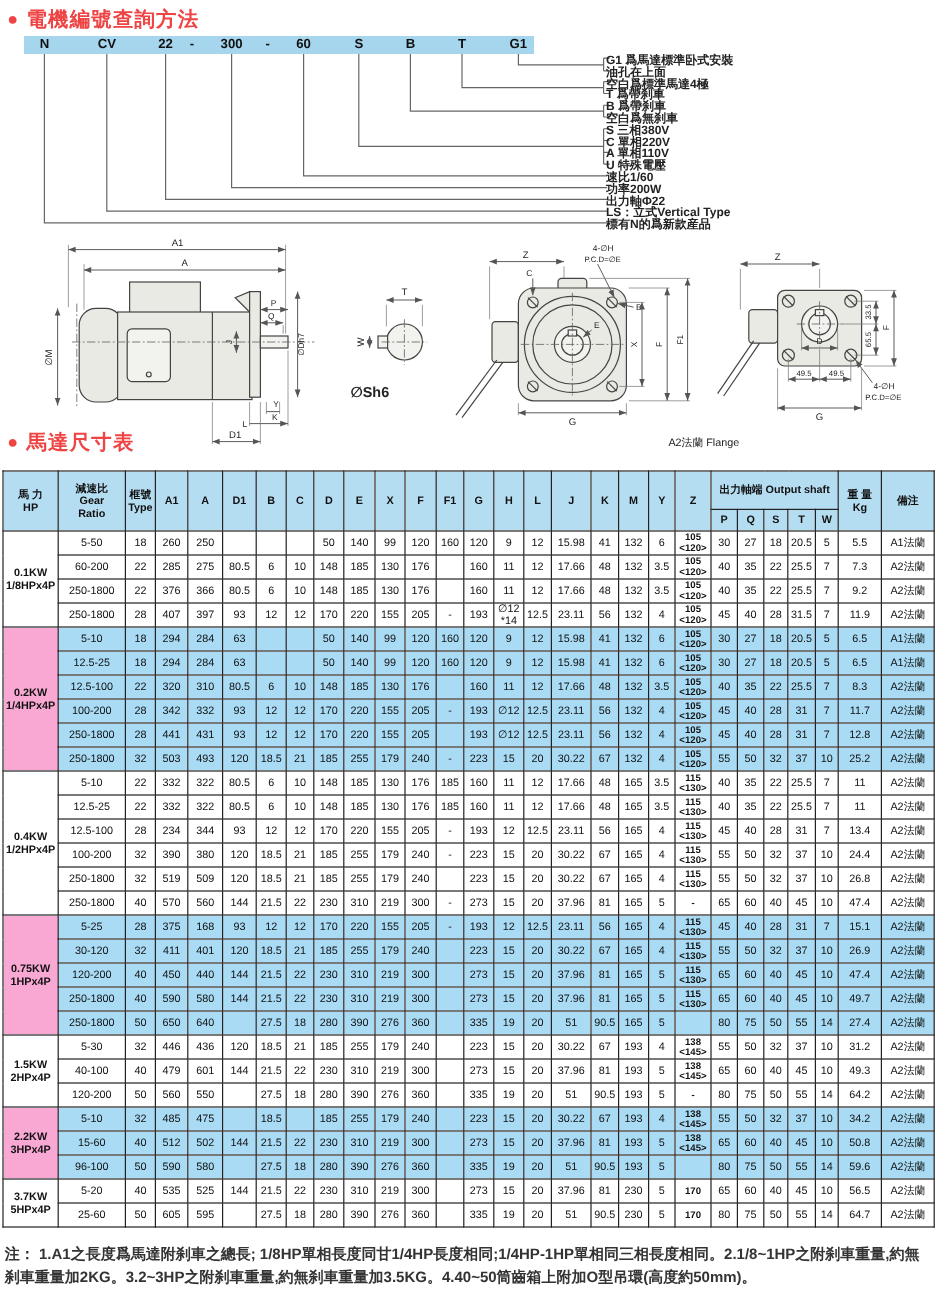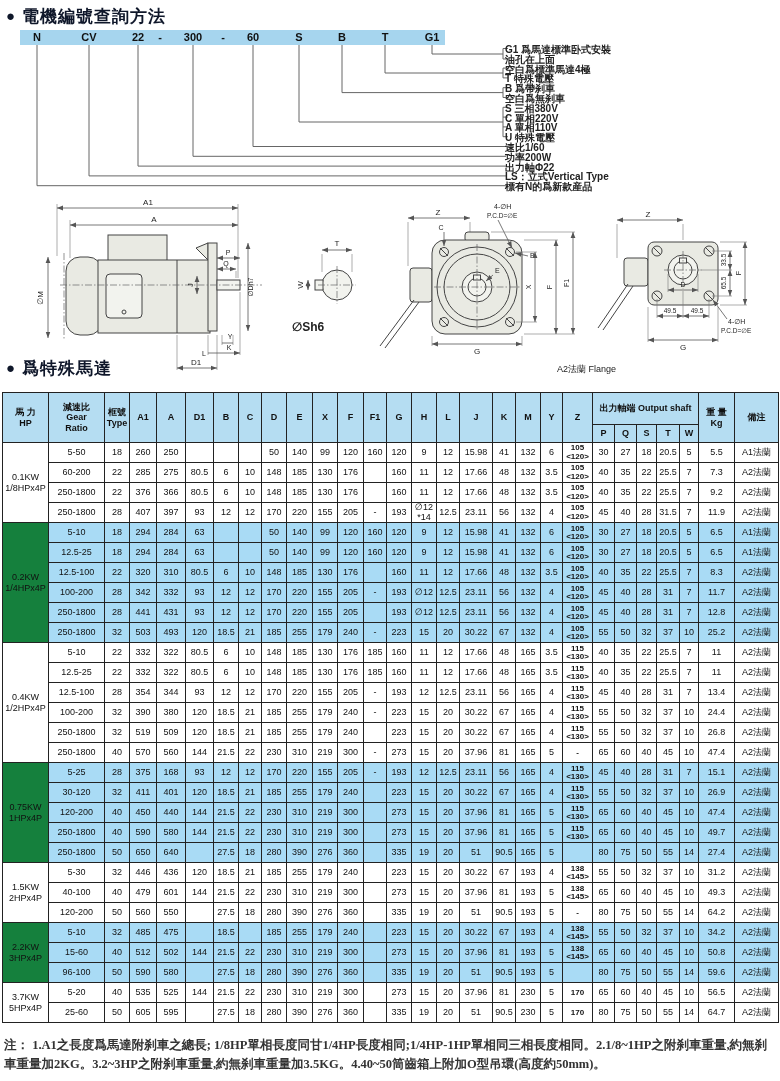--- a/index.html
+++ b/index.html
@@ -1,18 +1,18 @@
 <!DOCTYPE html>
 <html><head>
 <meta charset="utf-8">
 <style>
   html,body{margin:0;padding:0;background:#fff;}
   body{width:780px;height:1081px;position:relative;overflow:hidden;
        font-family:"Liberation Sans","DejaVu Sans",sans-serif;color:#111;}
-  .sec-title{position:absolute;left:6px;font-size:17px;font-weight:bold;color:#0f172a;letter-spacing:1px;}
+  .sec-title{position:absolute;left:6px;font-size:17px;font-weight:bold;color:#ef4444;letter-spacing:1px;}
   .sec-title .dot{font-size:15px;margin-right:6px;vertical-align:1px;}
   
   #code-bar{position:absolute;left:20px;top:30px;width:425px;height:15px;background:#a6d5ee;}
   .cd-seg{position:absolute;top:0px;transform:translateX(-50%);font-size:11px;font-weight:600;line-height:15px;}
   .cd-label{position:absolute;left:505px;font-size:10px;font-weight:700;white-space:nowrap;color:#222;}
   #code-lines{position:absolute;left:0;top:0;}
   
   #drawings{position:absolute;left:0;top:198px;}
   #drawings text{fill:#222;}
   .part{fill:#e9eae3;stroke:#444;stroke-width:1;}
@@ -25,23 +25,23 @@
   #size-table{position:absolute;left:2px;top:392px;border-collapse:collapse;table-layout:fixed;width:776px;
               font-size:9px;}
   #size-table td,#size-table th{border:1px solid #222;text-align:center;vertical-align:middle;
               padding:0;line-height:1.08;white-space:pre-line;overflow:hidden;font-weight:400;}
   #size-table thead th{background:#b5ddf2;font-weight:700;font-size:9px;line-height:1.15;}
   #size-table thead tr:first-child{height:32px;margin-left:24px;}
   #size-table thead tr:last-child{height:18px;}
   #size-table tbody tr{height:20px;}
   #size-table tbody tr.shaded td{background:#a9dbf5;}
   #size-table td.z-cell{font-size:8px;line-height:1.05;font-weight:bold;}
-  #size-table td.hp-cell{font-size:9px;font-weight:400;line-height:1.2;background:#fff;}
-  #size-table tr.shaded td.hp-cell{background:#15803d;}
-  #note{position:absolute;left:4px;top:1036px;width:772px;font-size:12.5px;font-weight:600;color:#333;line-height:1.5;font-family:Liberation Serif, serif;}
+  #size-table td.hp-cell{font-size:9px;font-weight:700;line-height:1.2;background:#fff;}
+  #size-table tr.shaded td.hp-cell{background:#f9a8d4;}
+  #note{position:absolute;left:4px;top:1036px;width:772px;font-size:12.5px;font-weight:600;color:#333;line-height:1.5;}
 </style>
 </head>
 <body>
 
 <div class="sec-title" style="top:5px;"><span class="dot">●</span><span>電機編號查詢方法</span></div>
 
 <svg id="code-lines" width="780" height="200" viewBox="0 0 780 200">
   <g stroke="#666" stroke-width="1" fill="none">
     <path d="M432,45 V54 H503 M503,48.5 V59 M503,48.5 H508 M503,59 H508"></path>
     <path d="M385,45 V73 H503 M503,68.1 V77.9 M503,68.1 H508 M503,77.9 H508"></path>
@@ -65,21 +65,21 @@
   <span class="cd-seg" style="left:233px">60</span>
   <span class="cd-seg" style="left:279px">S</span>
   <span class="cd-seg" style="left:322px">B</span>
   <span class="cd-seg" style="left:365px">T</span>
   <span class="cd-seg" style="left:412px">G1</span>
 </div>
 
 <div class="cd-label" style="top:43px">G1 爲馬達標準卧式安裝</div>
 <div class="cd-label" style="top:53px">油孔在上面</div>
 <div class="cd-label" style="top:63px">空白爲標準馬達4極</div>
-<div class="cd-label" style="top:72px">T 特殊電壓</div>
+<div class="cd-label" style="top:72px">T 爲帶刹車</div>
 <div class="cd-label" style="top:82px">B 爲帶刹車</div>
 <div class="cd-label" style="top:92px">空白爲無刹車</div>
 <div class="cd-label" style="top:102px">S 三相380V</div>
 <div class="cd-label" style="top:112px">C 單相220V</div>
 <div class="cd-label" style="top:121px">A 單相110V</div>
 <div class="cd-label" style="top:131px">U 特殊電壓</div>
 <div class="cd-label" style="top:141px">速比1/60</div>
 <div class="cd-label" style="top:151px">功率200W</div>
 <div class="cd-label" style="top:161px">出力軸Φ22</div>
 <div class="cd-label" style="top:170px">LS：立式Vertical Type</div>
@@ -267,21 +267,21 @@
     <text x="721" y="135" font-size="6.5">P.C.D=∅E</text>
     <line class="dim" x1="727" y1="121" x2="713" y2="102" marker-end="url(#aE)"></line>
 
     <line class="ext" x1="648" y1="109" x2="648" y2="144"></line>
     <line class="ext" x1="718" y1="109" x2="718" y2="144"></line>
     <line class="dim" x1="648" y1="142" x2="718" y2="142" marker-start="url(#aS)" marker-end="url(#aE)"></line>
     <text x="683" y="152" font-size="8" text-anchor="middle">G</text>
   </g>
 </svg>
 
-<div class="sec-title" style="top:357px;"><span class="dot">●</span><span>爲特殊馬達</span></div>
+<div class="sec-title" style="top:357px;"><span class="dot">●</span><span>馬達尺寸表</span></div>
 
 <table id="size-table">
   <colgroup>
     <col style="width:46px">
       <col style="width:56px">
       <col style="width:25px">
       <col style="width:27px">
     <col style="width:29px">
       <col style="width:28px">
       <col style="width:25px">
@@ -711,21 +711,21 @@
         <td>35</td>
         <td>22</td>
         <td>25.5</td>
         <td>7</td>
         <td>11</td>
         <td>A2法蘭</td>
       </tr>
       <tr>
         <td>12.5-100</td>
         <td>28</td>
-        <td>354</td>
+        <td>234</td>
         <td>344</td>
         <td>93</td>
         <td>12</td>
         <td>12</td>
         <td>170</td>
         <td>220</td>
         <td>155</td>
         <td>205</td>
         <td>-</td>
         <td>193</td>

